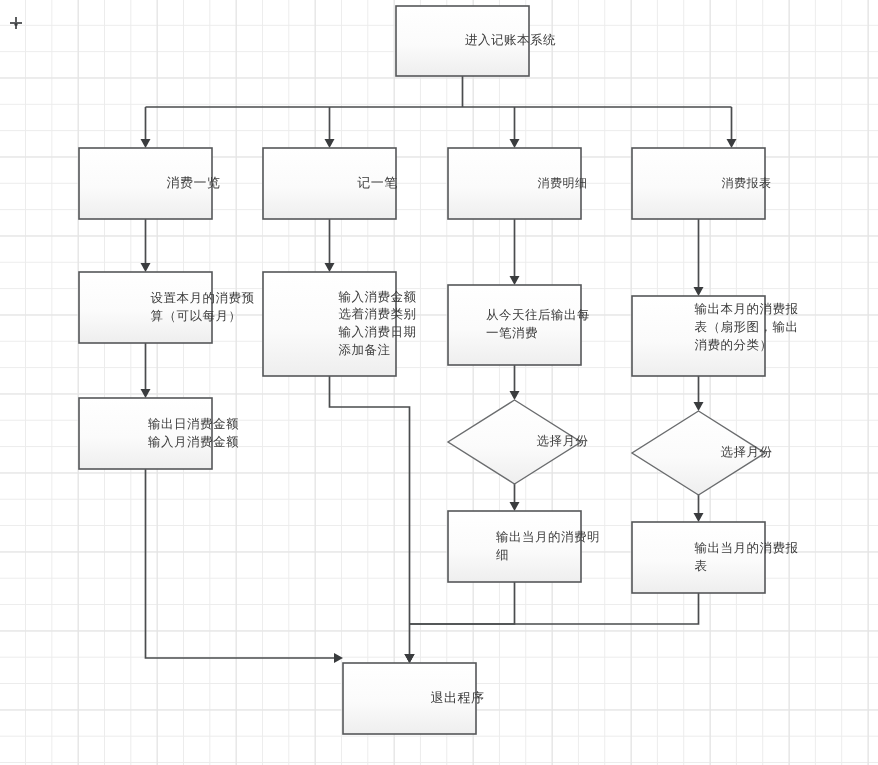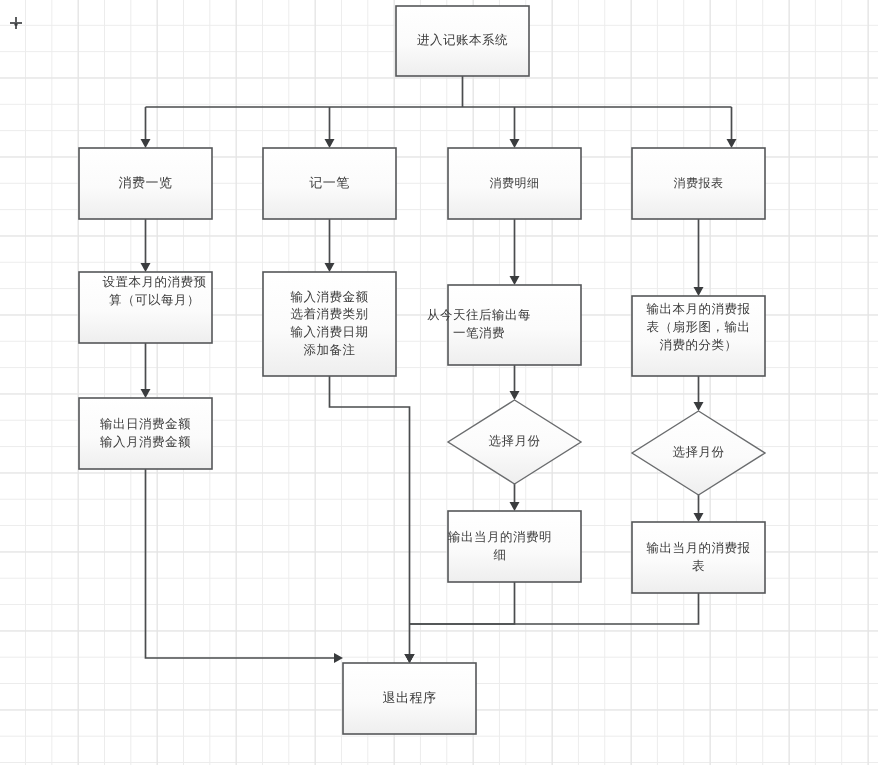--- a/index.html
+++ b/index.html
@@ -52,26 +52,26 @@
   .conn {
     stroke: #4a4c4e;
     stroke-width: 1.7;
     fill: none;
   }
   .node-label {
     position: absolute;
     display: flex;
     align-items: center;
     justify-content: center;
-    text-align: center;
     color: #3b3b3b;
     line-height: 1.42;
     letter-spacing: 0.5px;
     pointer-events: none;
     white-space: pre-line;
+    margin-left: 48px;
   }
   .sz-sm { font-size: 12.5px; }
   .sz-md { font-size: 13px; }
   .sz-lg { font-size: 12px; }
   .watermark {
     position: absolute;
     right: 8px;
     bottom: 14px;
     font-family: "Liberation Sans", sans-serif;
     font-size: 19px;
@@ -158,27 +158,27 @@
         <rect x="343" y="663" width="133" height="71" class="node-rect"></rect>
       </g>
   </svg>
 
   <div id="labels-group">
       <div class="node-label sz-sm" style="left: 396px; top: 6px; width: 133px; height: 70px;">进入记账本系统</div>
       <div class="node-label sz-md" style="left: 79px; top: 148px; width: 133px; height: 71px;">消费一览</div>
       <div class="node-label sz-md" style="left: 263px; top: 148px; width: 133px; height: 71px; border-radius: 23px;">记一笔</div>
       <div class="node-label sz-lg" style="left: 448px; top: 148px; width: 133px; height: 71px;">消费明细</div>
       <div class="node-label sz-lg" style="left: 632px; top: 148px; width: 133px; height: 71px; border-radius: 15px;">消费报表</div>
-      <div class="node-label sz-sm" style="left: 79px; top: 256px; width: 151px; height: 71px; font-family: Liberation Serif, serif;">设置本月的消费预
+      <div class="node-label sz-sm" style="left: 79px; top: 272px; width: 151px; height: 71px; font-family: Liberation Serif, serif;">设置本月的消费预
 算（可以每月）</div>
       <div class="node-label sz-sm" style="left: 263px; top: 272px; width: 133px; height: 104px;">输入消费金额
 选着消费类别
 输入消费日期
 添加备注</div>
-      <div class="node-label sz-sm" style="left: 425px; top: 285px; width: 108px; height: 80px;">从今天往后输出每
+      <div class="node-label sz-sm" style="left: 436px; top: 285px; width: 108px; height: 80px;">从今天往后输出每
 一笔消费</div>
       <div class="node-label sz-sm" style="left: 632px; top: 300px; width: 133px; height: 56px;">输出本月的消费报
 表（扇形图，输出
 消费的分类）</div>
       <div class="node-label sz-sm" style="left: 79px; top: 398px; width: 133px; height: 71px;">输出日消费金额
 输入月消费金额</div>
       <div class="node-label sz-sm" style="left: 448px; top: 400px; width: 133px; height: 84px;">选择月份</div>
       <div class="node-label sz-sm" style="left: 632px; top: 411px; width: 133px; height: 84px;">选择月份</div>
       <div class="node-label sz-sm" style="left: 428px; top: 511px; width: 144px; height: 71px;">输出当月的消费明
 细</div>

